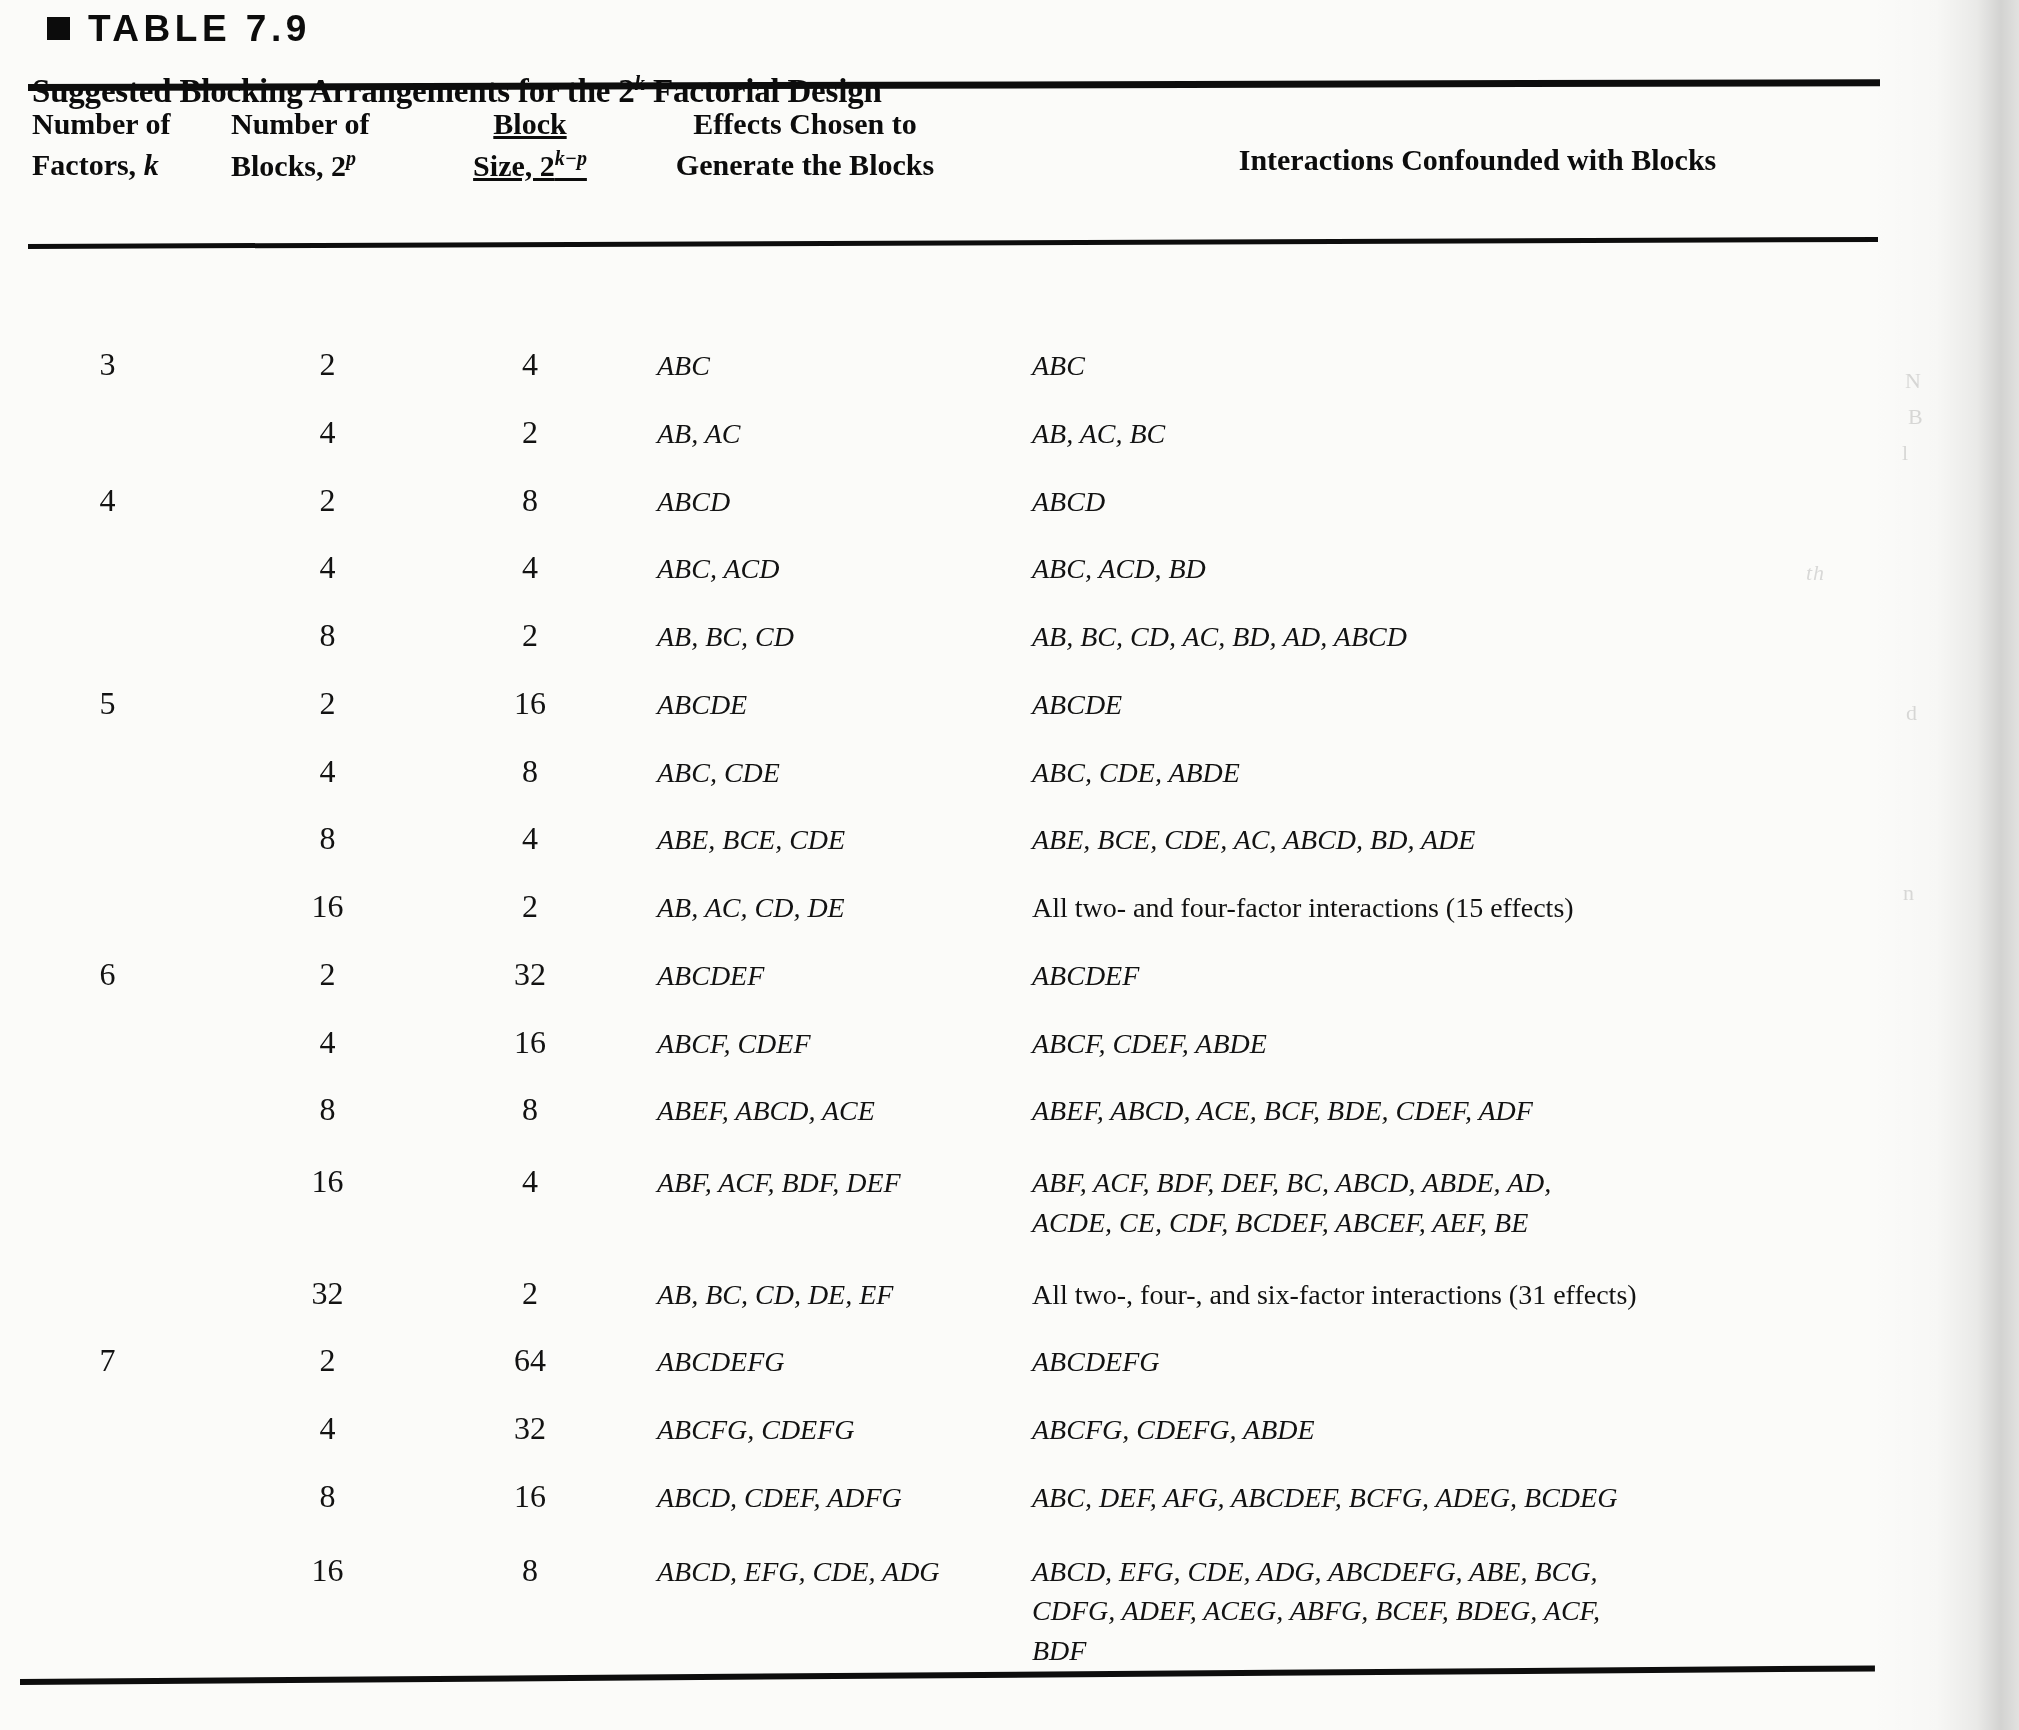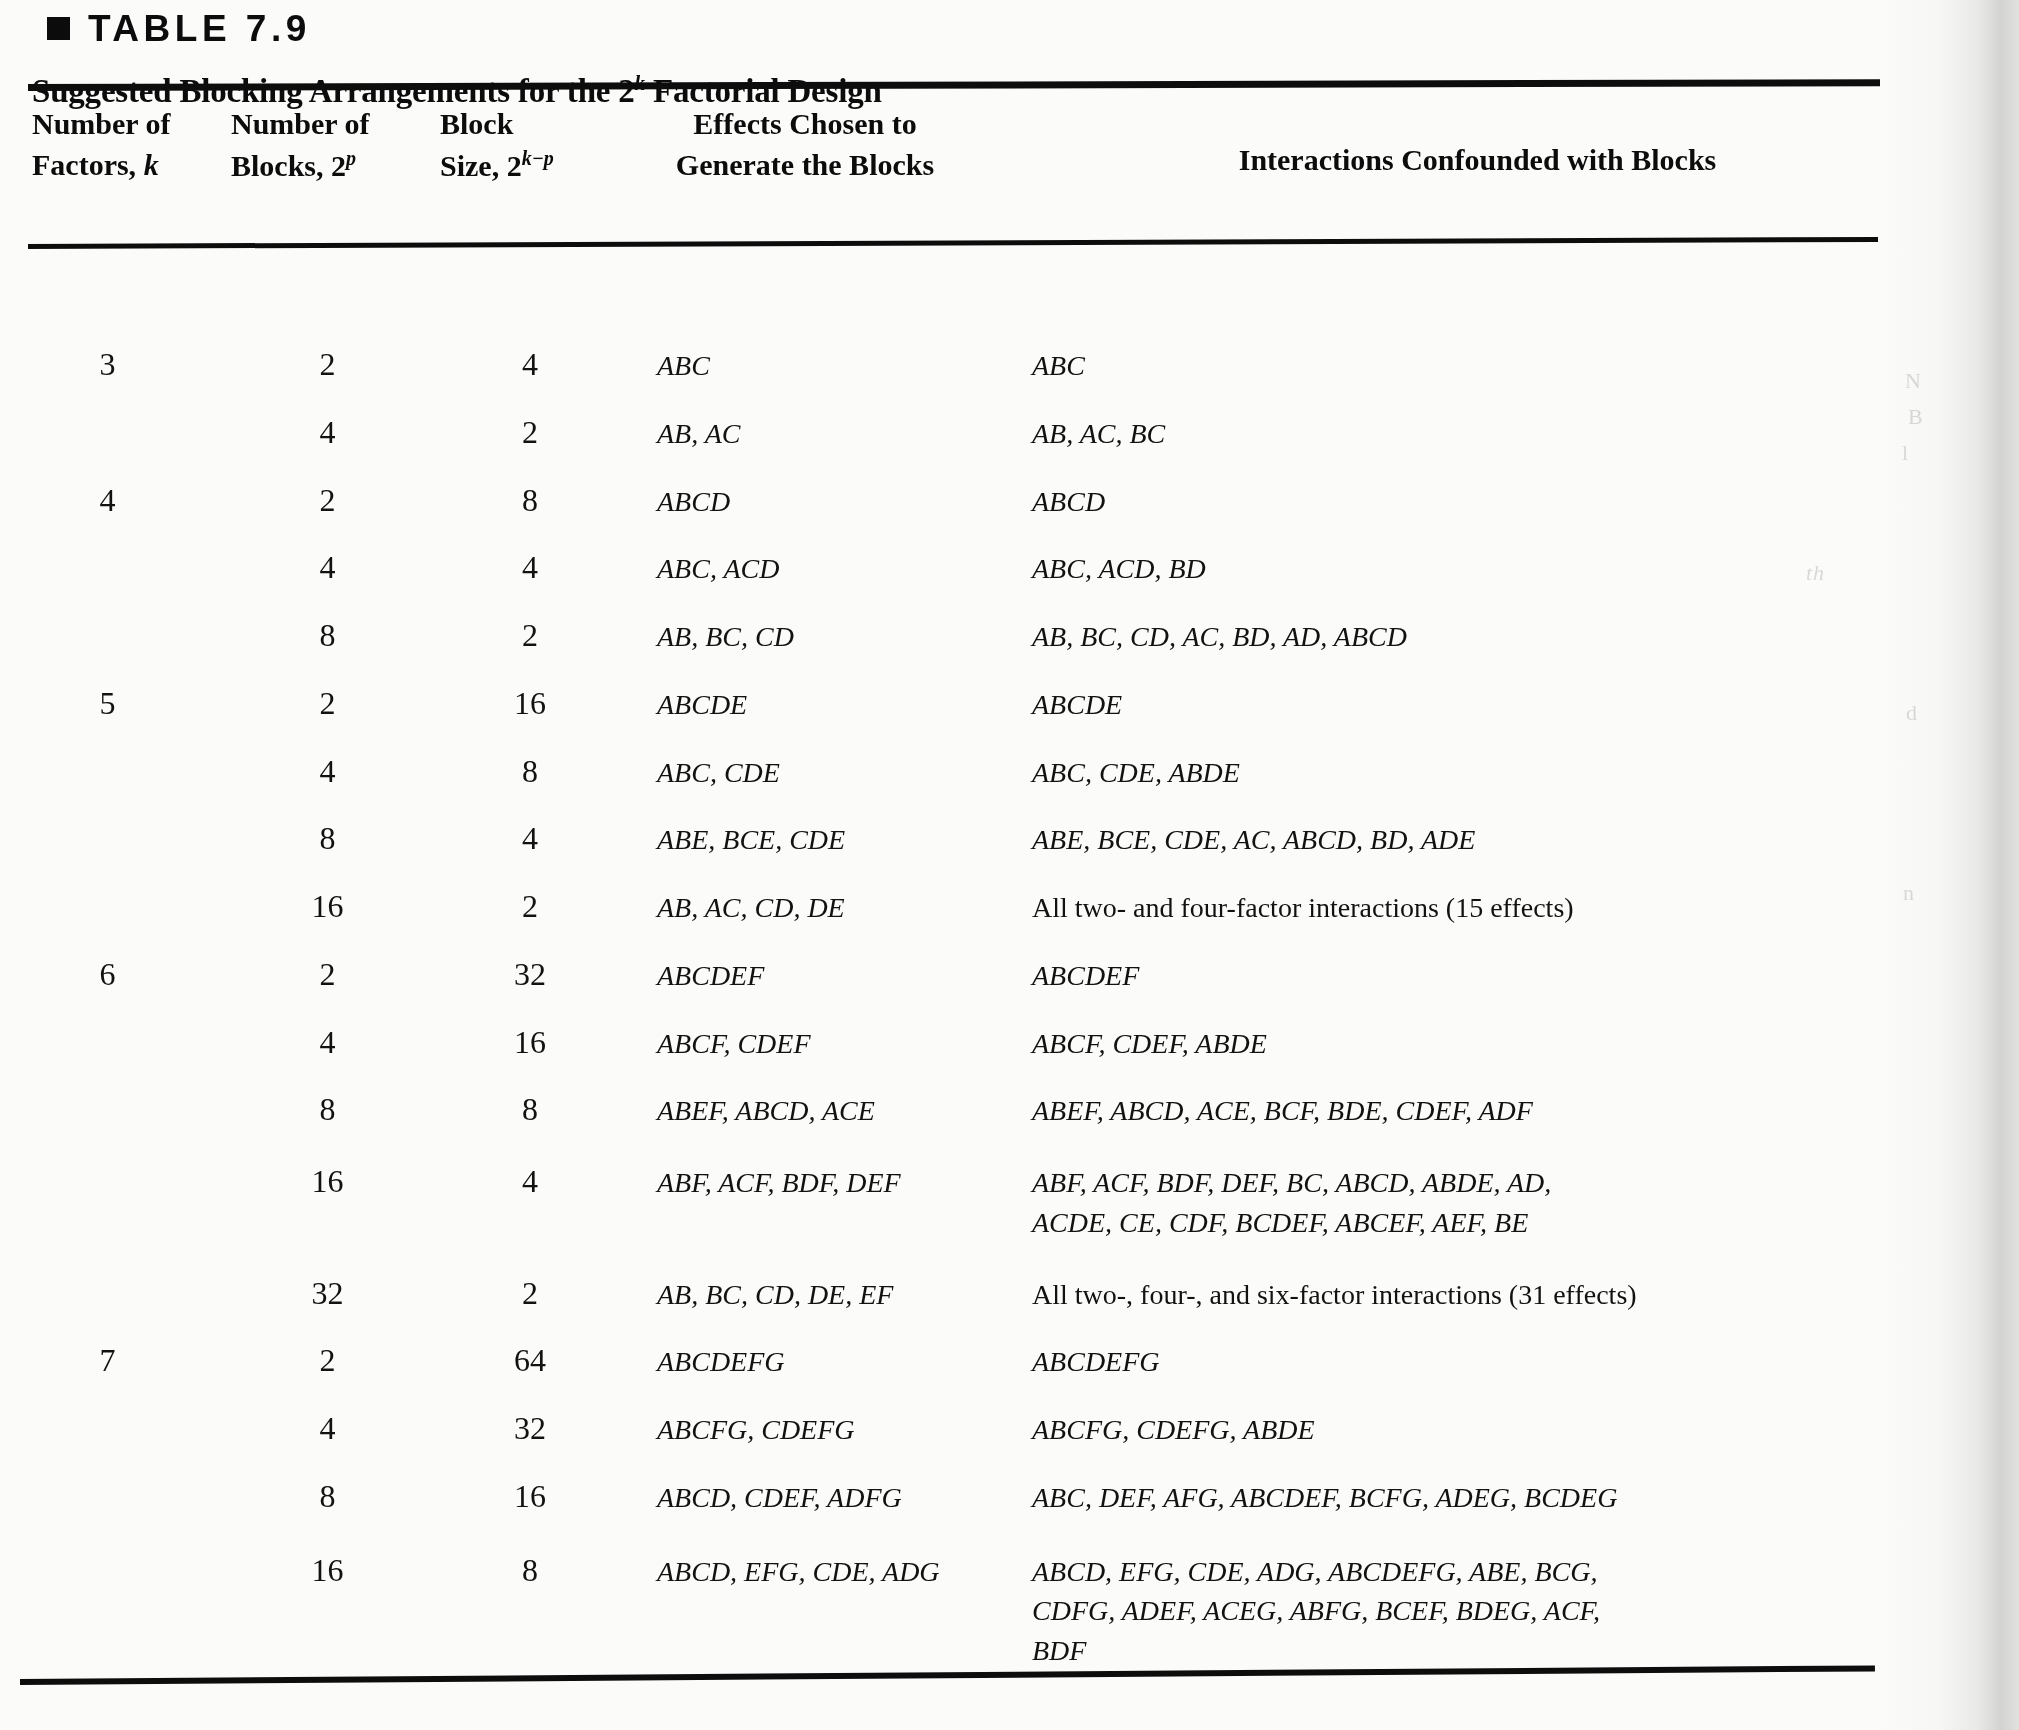--- a/index.html
+++ b/index.html
@@ -123,21 +123,21 @@
     vertical-align: top;
     padding: 0;
     line-height: 1.35;
   }
   th .hl { display: block; white-space: nowrap; }
   th sup, th .sup { font-size: 20px; font-style: italic; vertical-align: super; }
   th .ital { font-style: italic; }
 
   .th-c0 { text-align: left;   padding-left: 32px; }
   .th-c1 { text-align: left;   padding-left: 16px; }
-  .th-c2 { text-align: left; }
+  .th-c2 { text-align: center; text-decoration: underline; }
   .th-c3 { text-align: center; }
   .th-c4 { text-align: center; padding-top: 36px; padding-right: 54px; }
 
   .hspacer td { height: 146px; border: 0; padding: 0; }
 
   td {
     padding: 0;
     vertical-align: top;
     font-size: 31px;
     color: #121212;

